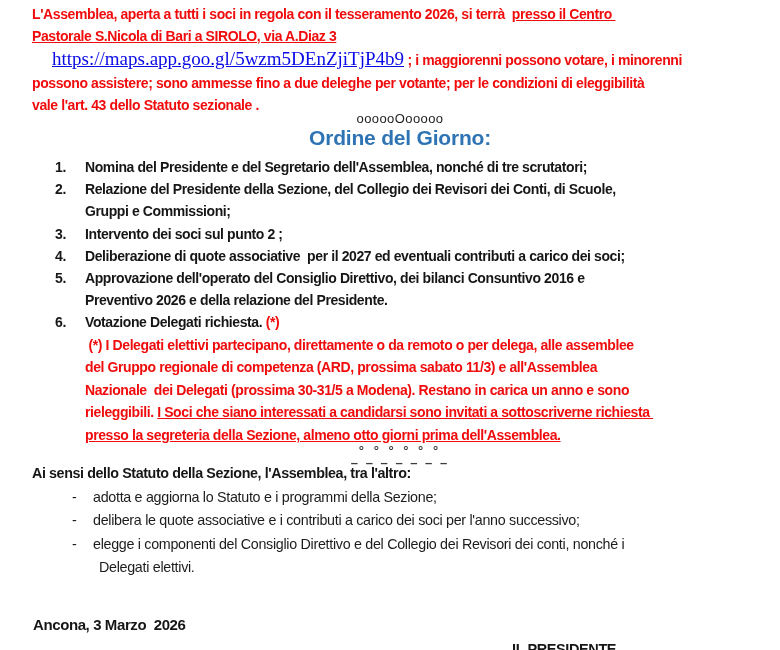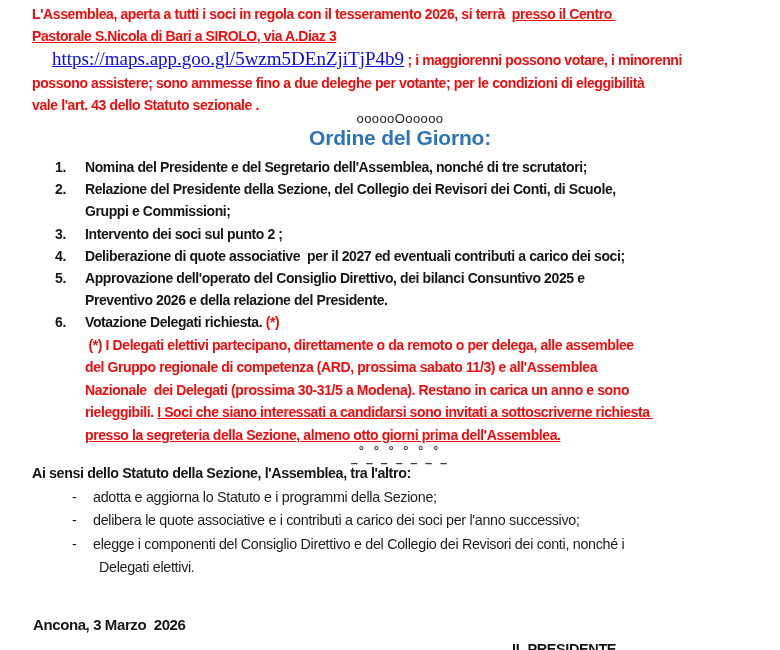--- a/index.html
+++ b/index.html
@@ -78,21 +78,21 @@
     </div>
     <div class="row">
       <span class="num t">4.</span>
       <span class="itxt">
           <span class="t">Deliberazione di quote associative  per il 2027 ed eventuali contributi a carico dei soci;</span>
         </span>
     </div>
     <div class="row">
       <span class="num t">5.</span>
       <span class="itxt">
-        <span class="t">Approvazione dell'operato del Consiglio Direttivo, dei bilanci Consuntivo 2025 e</span>
+        <span class="t">Approvazione dell'operato del Consiglio Direttivo, dei bilanci Consuntivo 2016 e</span>
         <span class="t">Preventivo 2026 e della relazione del Presidente.</span>
       </span>
     </div>
     <div class="row">
       <span class="num t">6.</span>
       <span class="itxt">
           <span class="t"><span>Votazione Delegati richiesta. </span><span class="red">(*)</span></span>
         </span>
     </div>
   </div>

